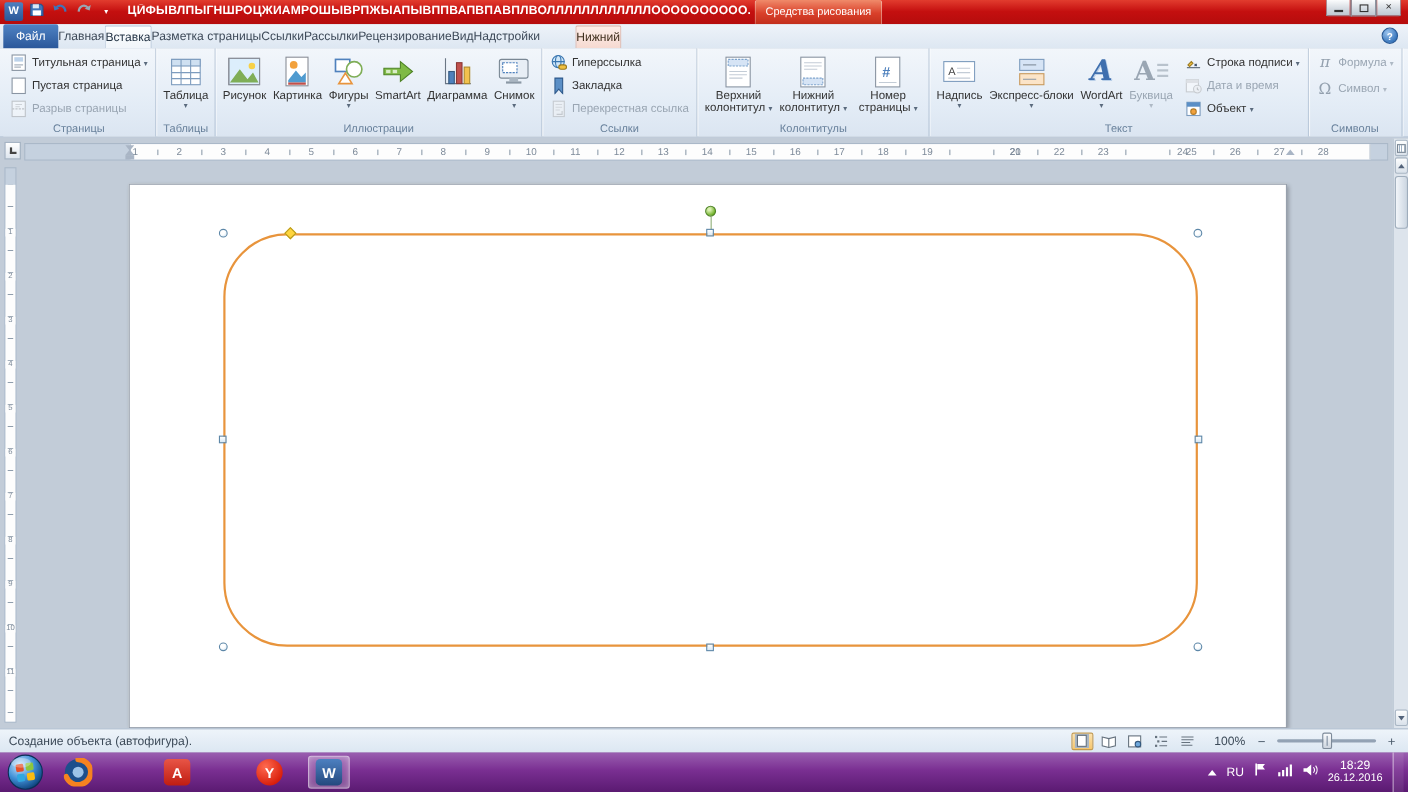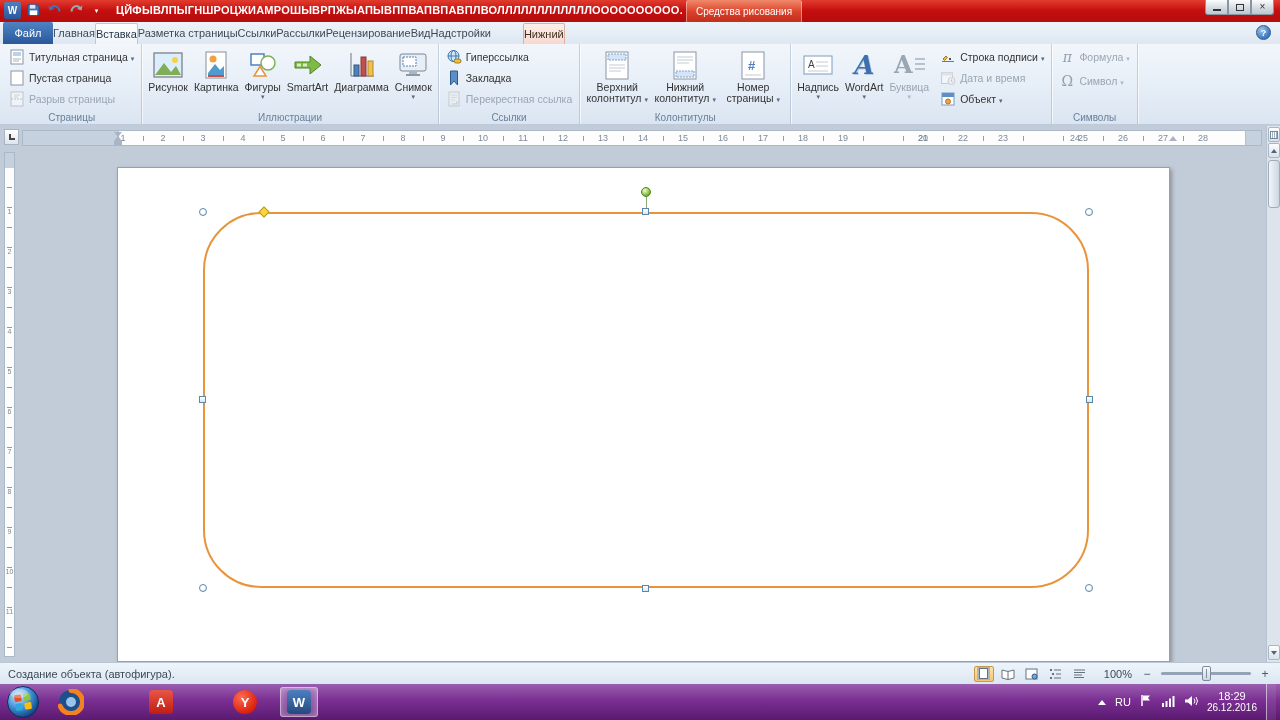--- a/index.html
+++ b/index.html
@@ -248,20 +248,34 @@
                 <path d="M1 8h12" stroke="#8a95a3" stroke-dasharray="2 1"></path>
                 <path d="M4 4h6M4 6h4" stroke="#aab4bf"></path>
               </svg>
             </span>
           <span class="lbl">Разрыв страницы</span>
         </div>
       </div>
       <div class="group-label">Страницы</div>
     </div>
 
+    <div class="group">
+      <div class="btn-large">
+        <span class="ic">
+            <svg width="28" height="27" viewBox="0 0 28 27">
+              <rect x="1" y="2" width="26" height="23" fill="#fff" stroke="#7d9cbe"></rect>
+              <rect x="1" y="2" width="26" height="6" fill="#cfe0f1" stroke="#7d9cbe"></rect>
+              <path d="M1 14h26M1 19.5h26M9.6 2v23M18.3 2v23" stroke="#7d9cbe"></path>
+            </svg>
+          </span>
+        <span class="lbl">Таблица</span>
+        <span class="arrow">▾</span>
+      </div>
+      <div class="group-label">Таблицы</div>
+    </div>
 
     <div class="group">
       <div class="row">
         <div class="btn-large">
           <span class="ic">
               <svg width="30" height="26" viewBox="0 0 30 26">
                 <rect x="1" y="1" width="28" height="24" fill="#dceefc" stroke="#8a8f98"></rect>
                 <circle cx="22" cy="8" r="3" fill="#f7d148"></circle>
                 <path d="M2 23 L11 11 L18 20 L23 14 L28 23 Z" fill="#7fae57"></path>
                 <rect x="1" y="1" width="28" height="24" fill="none" stroke="#8a8f98"></rect>
@@ -403,20 +417,31 @@
       <div class="row">
         <div class="btn-large">
           <span class="ic">
               <svg width="30" height="24" viewBox="0 0 30 24">
                 <rect x="1" y="3" width="28" height="18" fill="#fff" stroke="#7d9cbe"></rect>
                 <text x="5" y="15" font-size="10" fill="#444">A</text>
                 <path d="M13 9h12M13 13h12M5 18h20" stroke="#c3ccd6"></path>
               </svg>
             </span>
           <span class="lbl">Надпись</span>
+          <span class="arrow">▾</span>
+        </div>
+        <div class="btn-large">
+          <span class="ic">
+              <svg width="28" height="28" viewBox="0 0 28 28">
+                <rect x="3" y="3" width="22" height="10" fill="#d6e4f5" stroke="#7d9cbe"></rect>
+                <rect x="3" y="16" width="22" height="10" fill="#fbe4c8" stroke="#c89a5e"></rect>
+                <path d="M6 8h12M6 21h12" stroke="#8a97a5"></path>
+              </svg>
+            </span>
+          <span class="lbl">Экспресс-блоки</span>
           <span class="arrow">▾</span>
         </div>
         <div class="btn-large">
           <span class="ic">
               <span class="wa-letter">A</span>
             </span>
           <span class="lbl">WordArt</span>
           <span class="arrow">▾</span>
         </div>
         <div class="btn-large disabled">
@@ -460,20 +485,21 @@
                 <svg width="16" height="16" viewBox="0 0 16 16">
                   <rect x="2" y="2" width="12" height="12" fill="#fff" stroke="#7d9cbe"></rect>
                   <rect x="2" y="2" width="12" height="4" fill="#5b8fc6"></rect>
                   <circle cx="8" cy="10.5" r="2.5" fill="#f2a13c" stroke="#b07a26"></circle>
                 </svg>
               </span>
             <span class="lbl"><span>Объект</span> <span class="arrow">▾</span></span>
           </div>
         </div>
       </div>
+      <div class="group-label">Текст</div>
     </div>
 
     <div class="group">
       <div class="col" style="height:46px;justify-content:flex-start;gap:4px;">
         <div class="btn-small disabled">
           <span class="ic16 glyph-pi">π</span>
           <span class="lbl"><span>Формула</span> <span class="arrow">▾</span></span>
         </div>
         <div class="btn-small disabled">
           <span class="ic16 glyph-om">Ω</span>

